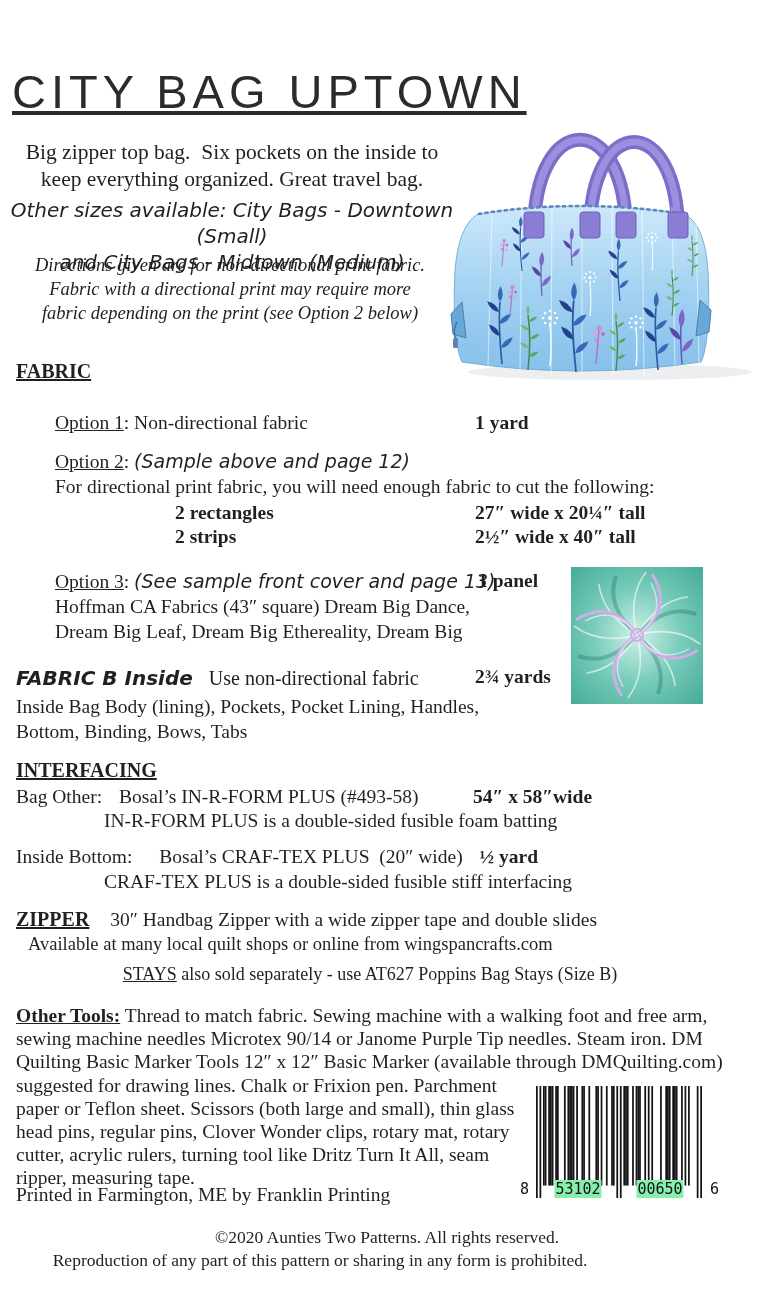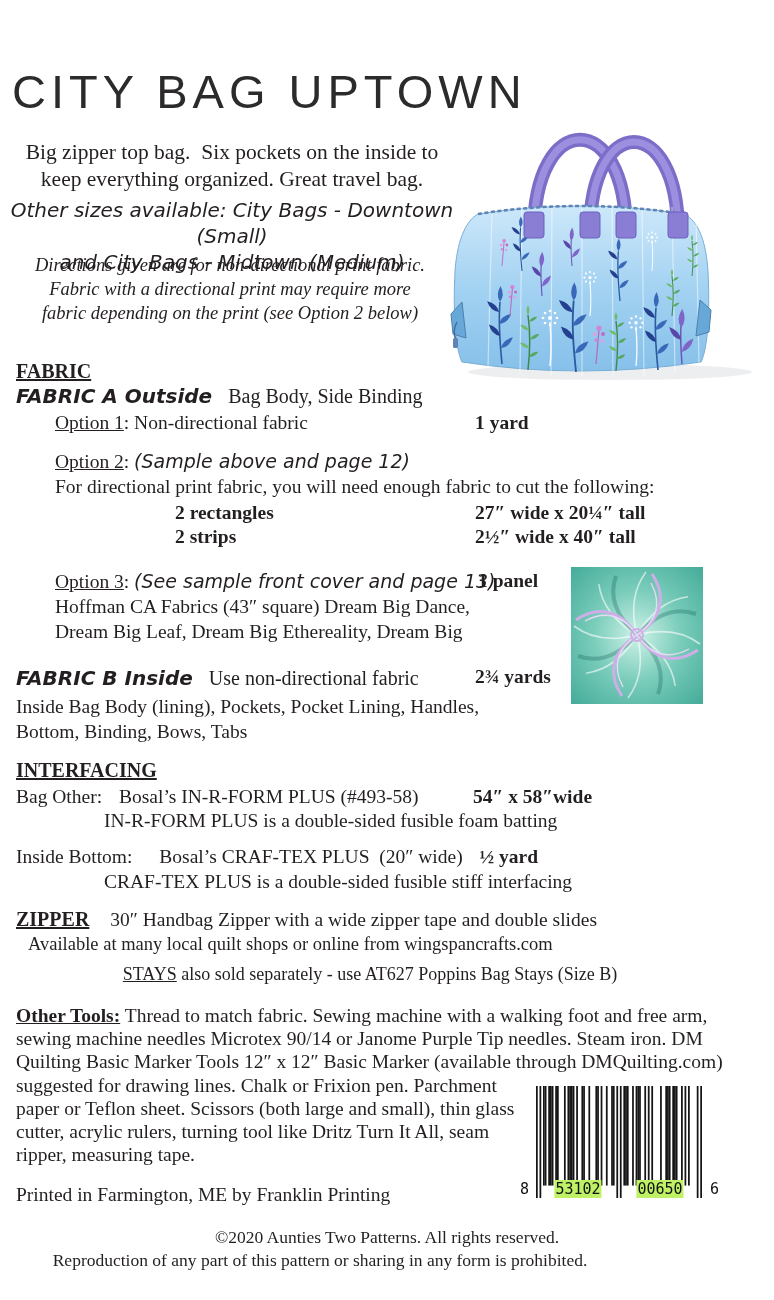--- a/index.html
+++ b/index.html
@@ -17,28 +17,28 @@
   .dirnote{font-style:italic;font-size:18.5px;line-height:24px;}
   .u{text-decoration:underline;}
   .b{font-weight:bold;}
   .head{font-size:20px;font-weight:bold;text-decoration:underline;}
   .row{position:absolute;left:0;width:774px;white-space:nowrap;}
   .ind{padding-left:55px;}
   .val{position:absolute;font-weight:bold;font-size:19.5px;white-space:nowrap;}
   .note-ind{position:absolute;left:104px;font-size:19.5px;white-space:nowrap;text-align:center;}
   .tools{position:absolute;left:16px;top:1004px;font-size:19.5px;line-height:23.2px;}
   .bcdigit{position:absolute;font-family:"DejaVu Sans Mono",monospace;font-size:15px;color:#111;}
-  .chip{background:#bef264;padding:0 1px;}
+  .chip{background:#86efac;padding:0 1px;}
 </style>
 </head>
 <body>
 
 <div class="page">
 
-  <div class="abs title" style="left:12px;top:64px;">CITY BAG UPTOWN</div>
+  <div class="abs title" style="left:12px;top:64px;text-decoration:underline;">CITY BAG UPTOWN</div>
 
   <div class="abs intro center" style="left:0;top:139px;width:464px;">
     <div>Big zipper top bag.&nbsp; Six pockets on the inside to</div>
     <div>keep everything organized. Great travel bag.</div>
   </div>
 
   <div class="abs hand-lg center" style="left:0;top:197px;width:464px;">
     <div>Other sizes available: City Bags - Downtown (Small)</div>
     <div>and City Bags - Midtown (Medium)</div>
   </div>
@@ -161,24 +161,20 @@
     <g fill="#8a7dd4" stroke="#6c60c0" stroke-width="1">
       <rect x="74" y="148" width="20" height="26" rx="3"></rect>
       <rect x="166" y="148" width="20" height="26" rx="3"></rect>
       <rect x="130" y="148" width="20" height="26" rx="3"></rect>
       <rect x="218" y="148" width="20" height="26" rx="3"></rect>
     </g>
   </svg>
 
   <div class="abs head" style="left:16px;top:360px;">FABRIC</div>
 
-  <div class="row" style="top:384px;">
-    <span class="hand-b" style="margin-left:16px;">FABRIC A Outside</span>
-    <span class="serif" style="font-size:20px;margin-left:12px;">Bag Body, Side Binding</span>
-  </div>
 
   <div class="row serif ind" style="top:412px;">
     <span class="u">Option 1</span><span>:</span><span> Non-directional fabric</span>
     <span class="val" style="left:475px;">1 yard</span>
   </div>
 
   <div class="row serif ind" style="top:450px;">
     <span class="u">Option 2</span><span>:</span>
     <span class="hand">(Sample above and page 12)</span>
   </div>
@@ -280,20 +276,21 @@
   <div class="row center" style="top:964px;width:740px;font-size:18px;font-weight:normal;">
     <span class="u">STAYS</span><span> also sold separately - use AT627 Poppins Bag Stays (Size B)</span>
   </div>
 
   <div class="tools">
     <div><span class="b u">Other Tools:</span><span> Thread to match fabric. Sewing machine with a walking foot and free arm,</span></div>
     <div>sewing machine needles Microtex 90/14 or Janome Purple Tip needles. Steam iron. DM</div>
     <div>Quilting Basic Marker Tools 12″ x 12″ Basic Marker (available through DMQuilting.com)</div>
     <div>suggested for drawing lines. Chalk or Frixion pen. Parchment</div>
     <div>paper or Teflon sheet. Scissors (both large and small), thin glass</div>
+    <div>head pins, regular pins, Clover Wonder clips, rotary mat, rotary</div>
     <div>cutter, acrylic rulers, turning tool like Dritz Turn It All, seam</div>
     <div>ripper, measuring tape.</div>
   </div>
 
   <div class="abs" style="left:520px;top:1086px;width:210px;height:122px;">
     <svg style="position:absolute;left:16px;top:0;" width="166" height="112" viewBox="0 0 95 108" preserveAspectRatio="none">
         <g fill="#141414">
           <rect x="0" y="0" width="1" height="108"></rect>
           <rect x="2" y="0" width="1" height="108"></rect>
           <rect x="4" y="0" width="1" height="96"></rect>

